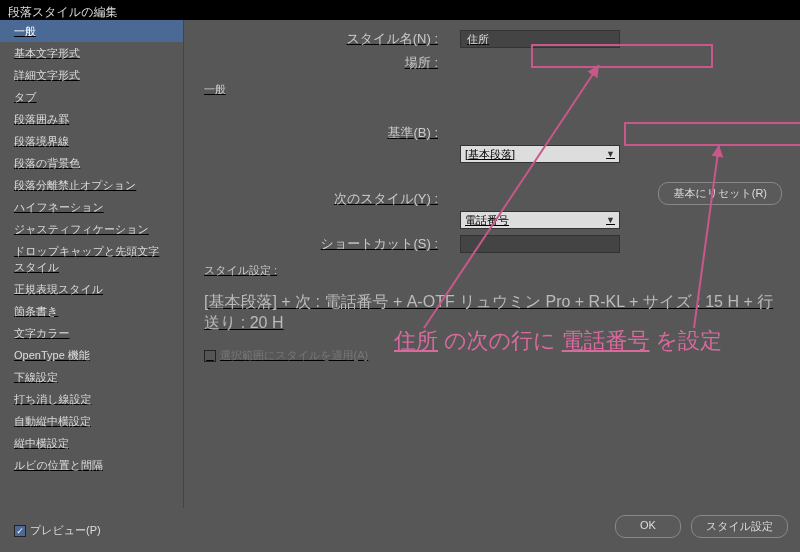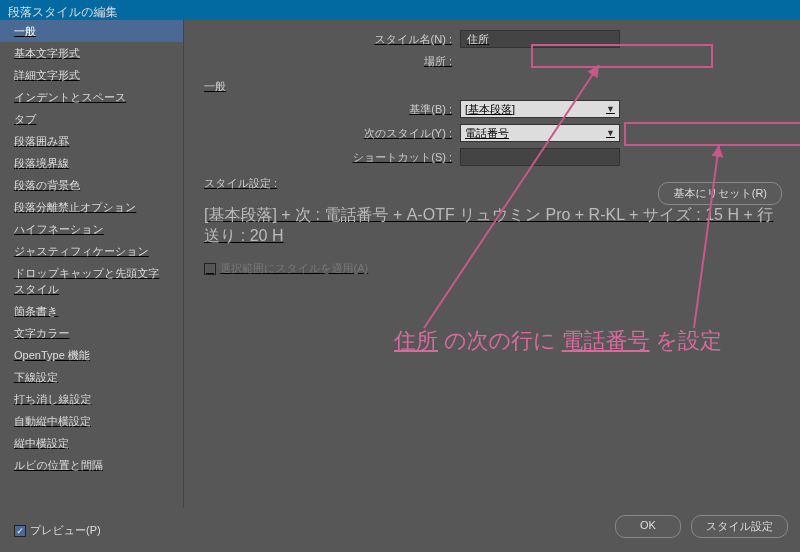--- a/index.html
+++ b/index.html
@@ -1,27 +1,27 @@
 <!DOCTYPE html>
 <html><head>
 <meta charset="utf-8">
 <style>
 * { box-sizing: border-box; margin: 0; padding: 0; }
 body { font-family: sans-serif; font-size: 11px; background: #575757; width: 800px; height: 552px; overflow: hidden; }
 .window { width: 800px; height: 552px; background: #575757; display: flex; flex-direction: column; }
-.titlebar { background: #0369a1; color: #ddd; padding: 4px 8px; font-size: 12px; height: 20px; }
+.titlebar { background: #000000; color: #ddd; padding: 4px 8px; font-size: 12px; height: 20px; }
 .body-area { display: flex; flex: 1; text-decoration: underline; }
 .sidebar { width: 184px; background: #575757; border-right: 1px solid #444; overflow-y: auto; }
 .side-item { padding: 3px 14px; color: #ddd; cursor: pointer; font-size: 11px; line-height: 16px; }
 .side-item.selected { background: #4a6a95; color: #fff; }
 .main { flex: 1; padding: 10px 16px; position: relative; color: #ccc; }
 .row { display: flex; align-items: center; margin-bottom: 6px; }
-.lbl { text-align: right; width: 260px; padding-right: 8px; font-size: 11px; }
+.lbl { text-align: right; width: 260px; padding-right: 22px; font-size: 13px; }
 .txt-input { background: #444; border: 1px solid #333; color: #ddd; padding: 2px 6px; width: 160px; height: 18px; font-size: 11px; }
-.select { background: #ddd; border: 1px solid #333; color: #000; padding: 1px 4px; width: 160px; height: 18px; font-size: 11px; display: flex; align-items: center; justify-content: space-between; }
+.select { background: #ddd; border: 1px solid #333; color: #000; padding: 1px 4px; width: 160px; height: 18px; font-size: 11px; display: flex; align-items: center; justify-content: space-between; margin-top: 42px; }
 .select .arrow { font-size: 9px; color: #333; }
 .section-lbl { margin: 10px 0 6px 4px; color: #ccc; font-size: 11px; }
 .summary { color: #bbb; font-size: 16px; padding: 8px 4px; }
 .disabled-check { color: #777; font-size: 11px; padding: 6px 4px; display: flex; align-items: center; gap: 4px; }
 .btn { background: #5a5a5a; border: 1px solid #888; border-radius: 10px; color: #ddd; padding: 3px 14px; font-size: 11px; cursor: pointer; }
 .btn-row { position: absolute; bottom: 14px; right: 12px; display: flex; gap: 10px; }
 .reset-btn { position: absolute; right: 18px; top: 162px; }
 .preview-row { position: absolute; bottom: 14px; left: 14px; display: flex; align-items: center; gap: 4px; color: #ddd; font-size: 11px; }
 .checkbox { width: 12px; height: 12px; background: #4a6a95; border: 1px solid #222; display: inline-flex; align-items: center; justify-content: center; color: #fff; font-size: 9px; }
 .checkbox.off { background: #555; color: transparent; }
@@ -36,29 +36,29 @@
 </head>
 <body>
 
 <div class="window">
   <div class="titlebar">段落スタイルの編集</div>
   <div class="body-area">
     <div class="sidebar" id="sidebar">
         <div class="side-item selected">一般</div>
         <div class="side-item">基本文字形式</div>
         <div class="side-item">詳細文字形式</div>
-        <div class="side-item">インデントとスペース</div>
         <div class="side-item">タブ</div>
         <div class="side-item">段落囲み罫</div>
         <div class="side-item">段落境界線</div>
         <div class="side-item">段落の背景色</div>
         <div class="side-item">段落分離禁止オプション</div>
         <div class="side-item">ハイフネーション</div>
         <div class="side-item">ジャスティフィケーション</div>
         <div class="side-item">ドロップキャップと先頭文字スタイル</div>
+        <div class="side-item">正規表現スタイル</div>
         <div class="side-item">箇条書き</div>
         <div class="side-item">文字カラー</div>
         <div class="side-item">OpenType 機能</div>
         <div class="side-item">下線設定</div>
         <div class="side-item">打ち消し線設定</div>
         <div class="side-item">自動縦中横設定</div>
         <div class="side-item">縦中横設定</div>
         <div class="side-item">ルビの位置と間隔</div>
       </div>
     <div class="main">

